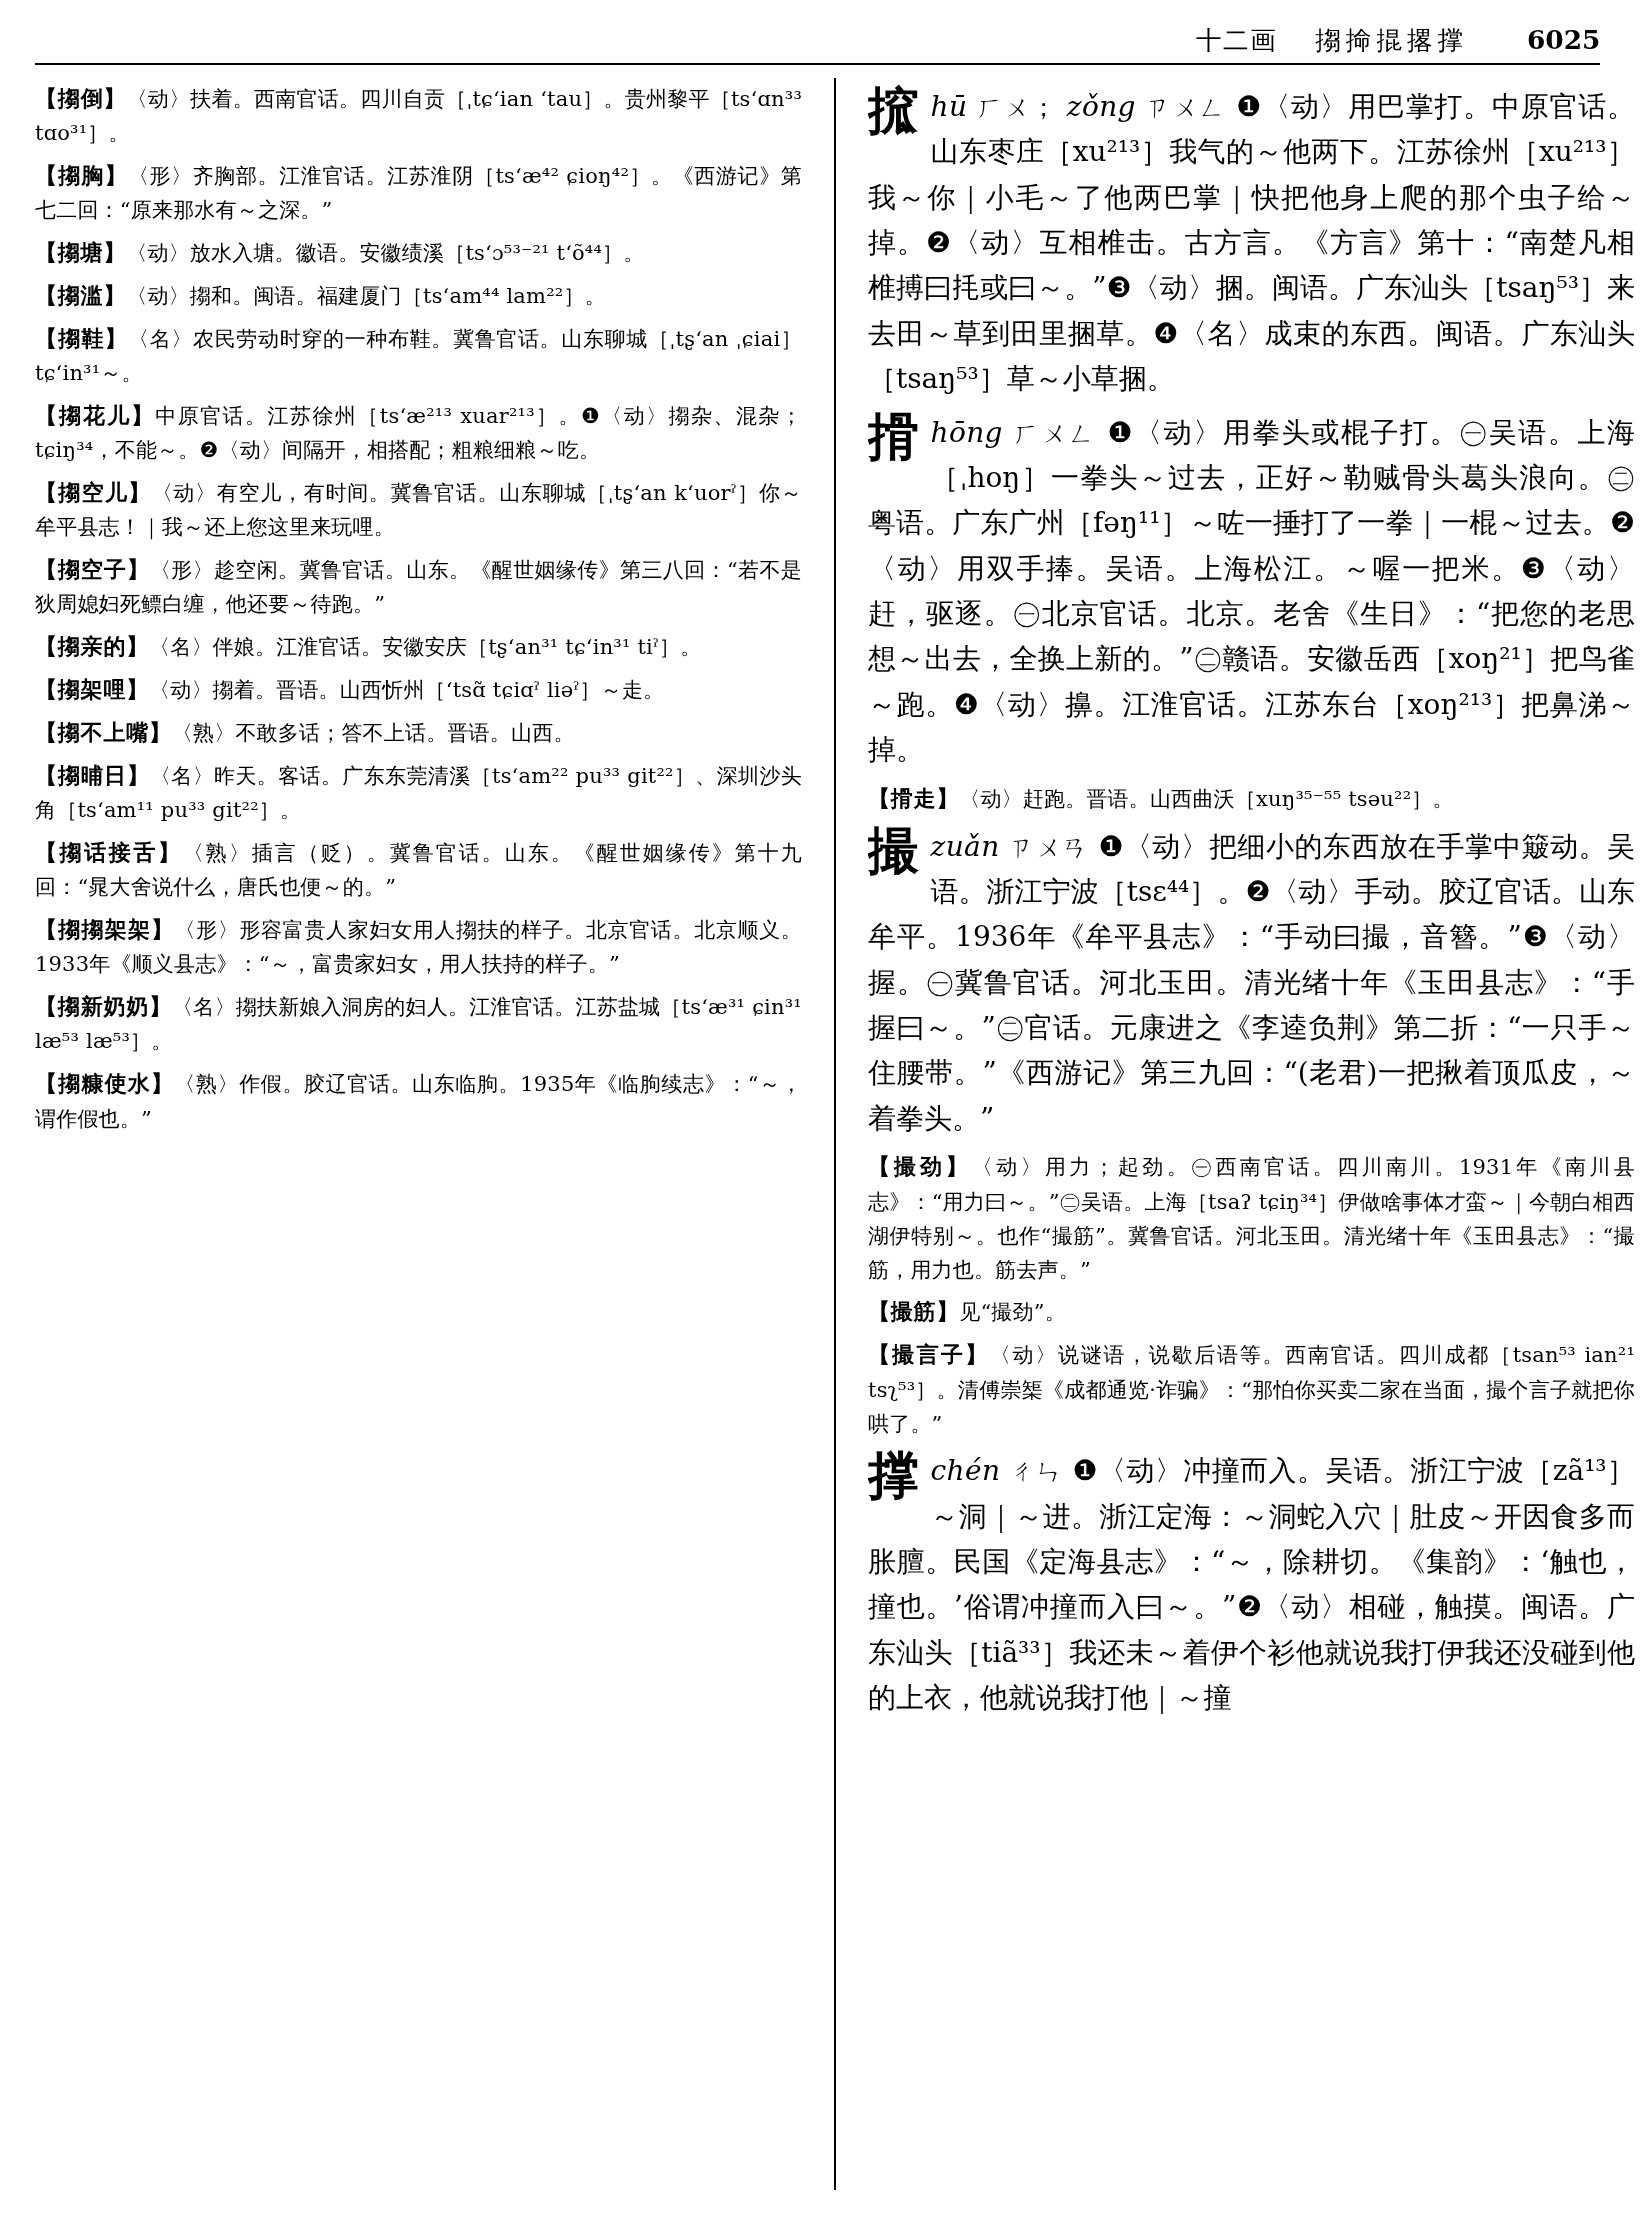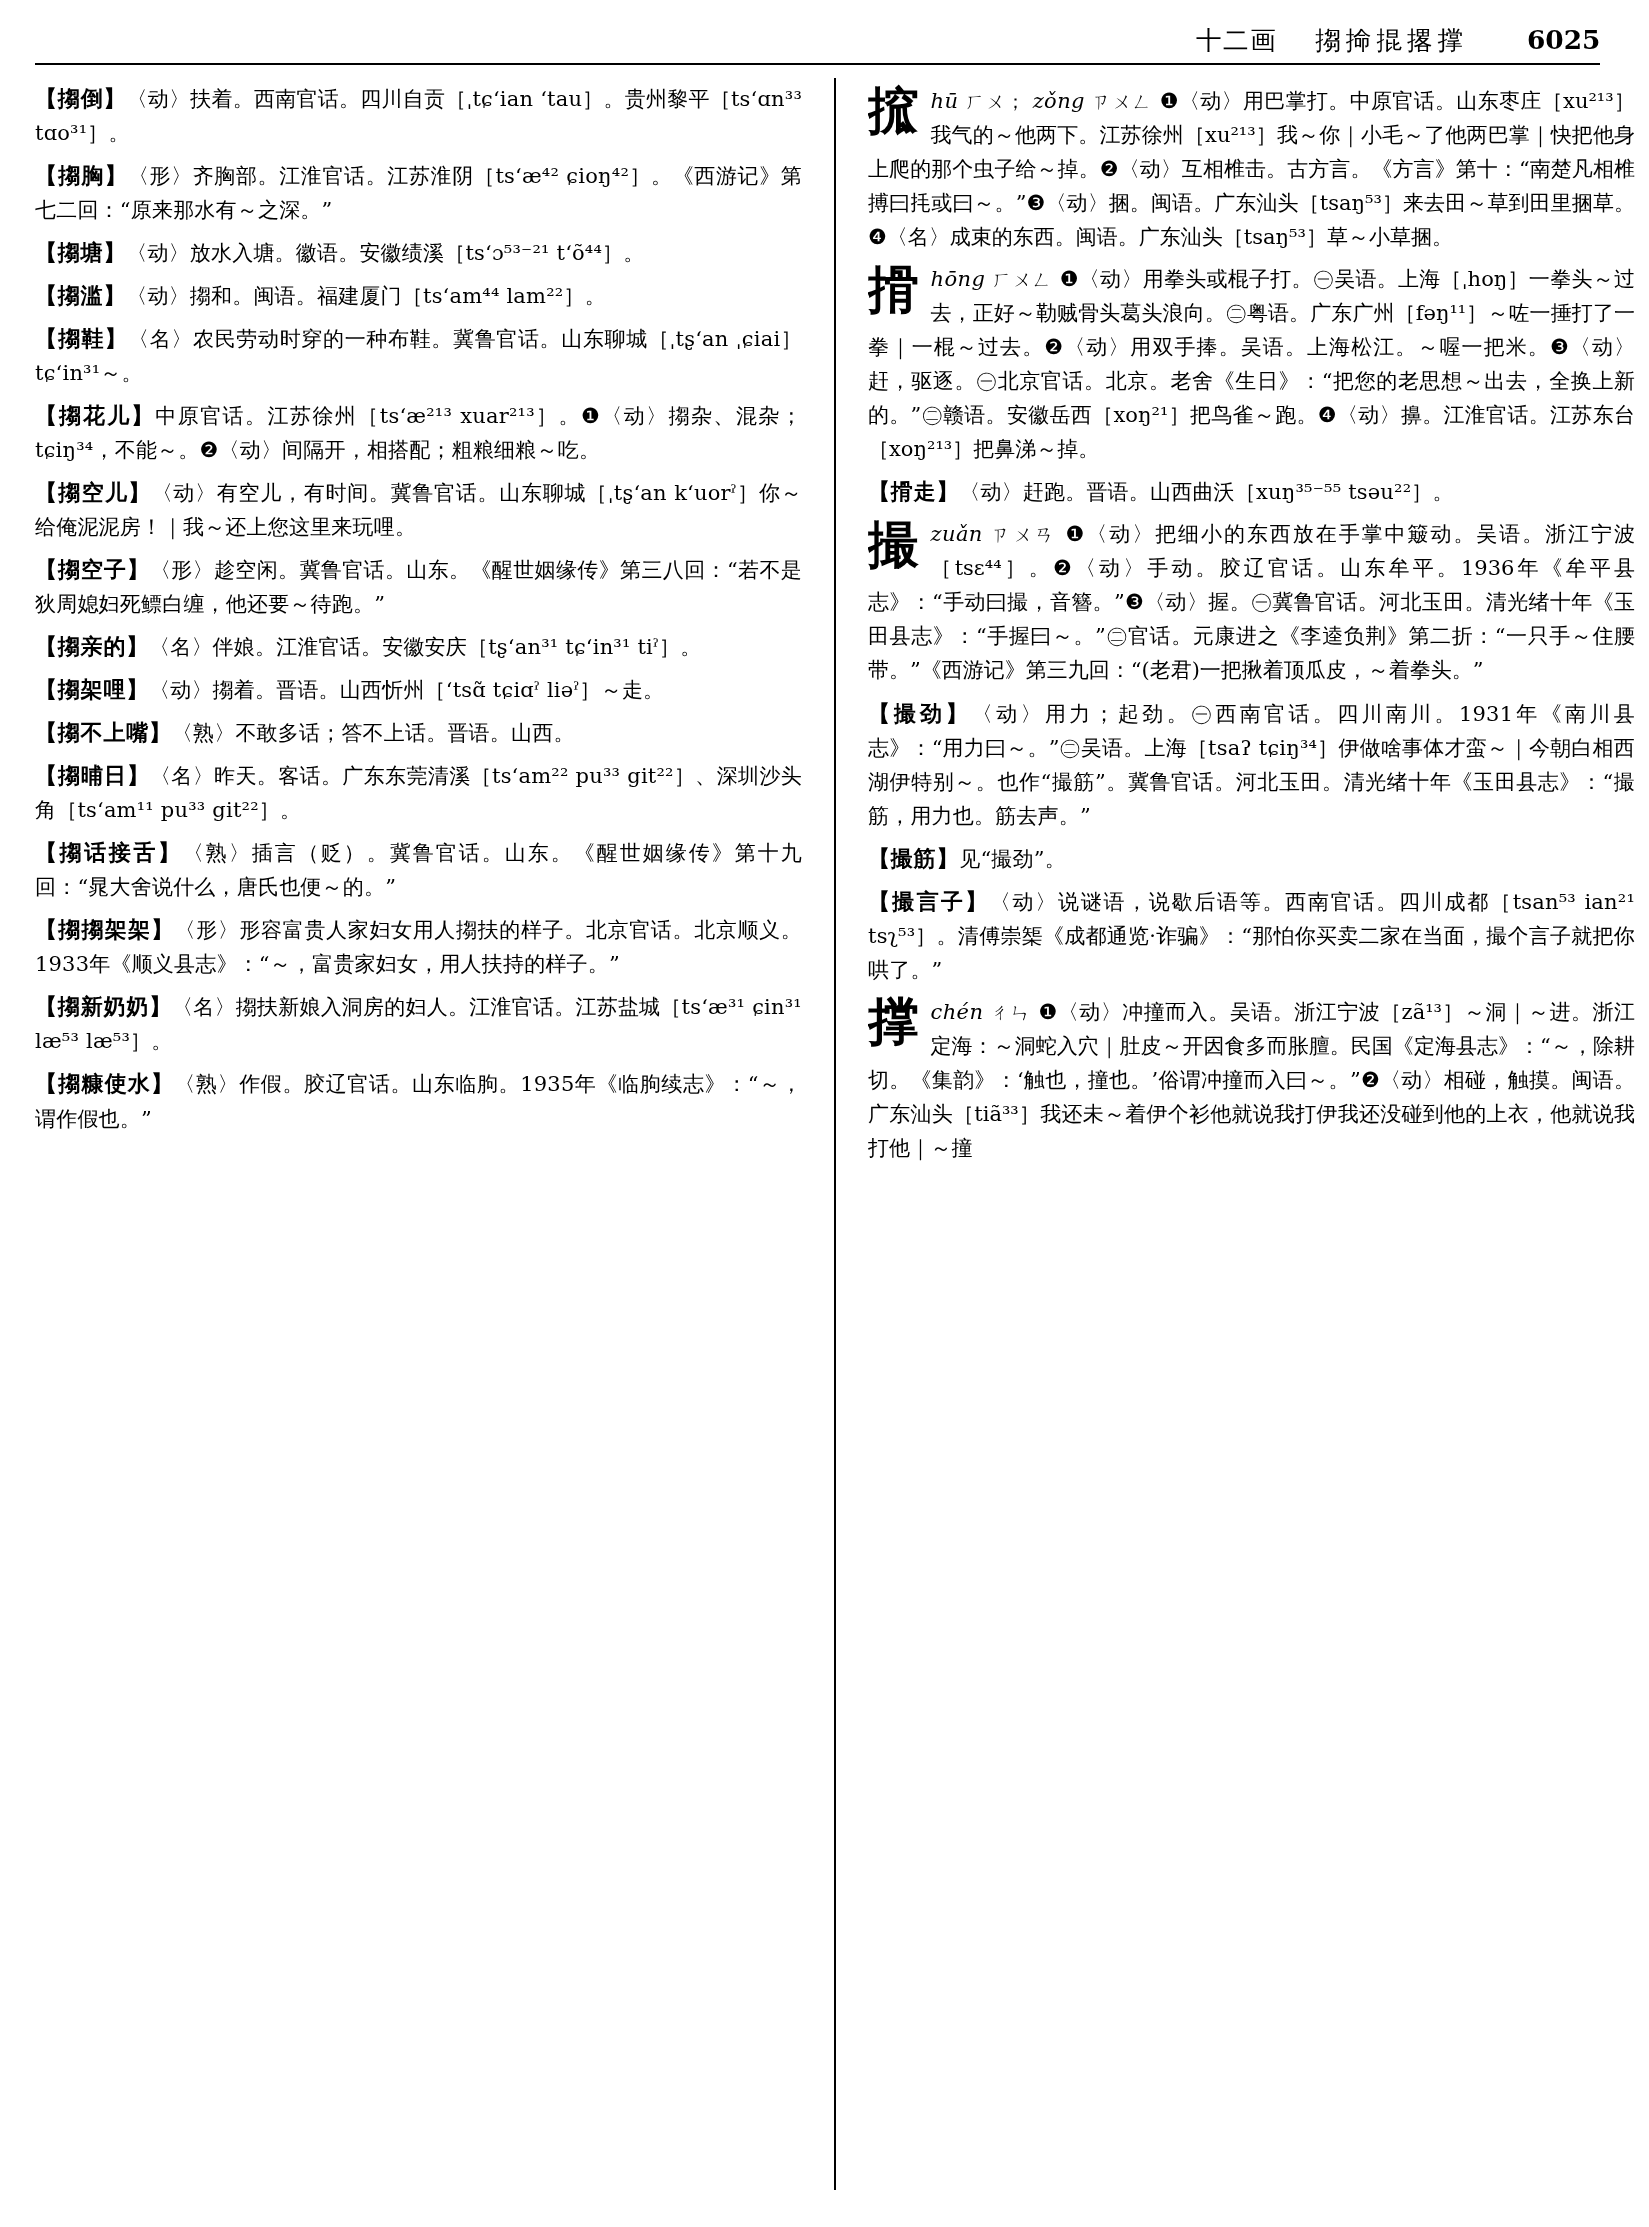--- a/index.html
+++ b/index.html
@@ -90,21 +90,21 @@
   }
   .bigchar {
     float: left;
     font-size: 51px;
     line-height: 1;
     font-weight: bold;
     margin: 1.6px 11.5px 0 0;
     font-family: "DejaVu Serif", "Liberation Serif", serif;
   }
   .bigbody {
-    font-size: 21px;
+    font-size: 28px;
     line-height: 1.62;
     text-align: justify;
     text-justify: inter-ideograph;
   }
   .py { font-style: italic; letter-spacing: 0.4px; }
   .zhuyin { font-size: 0.9em; letter-spacing: 0.8px; }
   .clear { clear: both; }
 </style>
 </head>
 <body>
@@ -136,21 +136,21 @@
       <div class="entry">
         <span class="hw">【搊滥】</span><span>〈动〉搊和。闽语。福建厦门［tsʻam⁴⁴ lam²²］。</span>
       </div>
       <div class="entry">
         <span class="hw">【搊鞋】</span><span>〈名〉农民劳动时穿的一种布鞋。冀鲁官话。山东聊城［ˌtʂʻan ˌɕiai］tɕʻin³¹～。</span>
       </div>
       <div class="entry">
         <span class="hw">【搊花儿】</span><span>中原官话。江苏徐州［tsʻæ²¹³ xuar²¹³］。❶〈动〉搊杂、混杂；tɕiŋ³⁴，不能～。❷〈动〉间隔开，相搭配；粗粮细粮～吃。</span>
       </div>
       <div class="entry">
-        <span class="hw">【搊空儿】</span><span>〈动〉有空儿，有时间。冀鲁官话。山东聊城［ˌtʂʻan kʻuorˀ］你～给俺泥泥房！｜我～还上您这里来玩哩。</span>
+        <span class="hw">【搊空儿】</span><span>〈动〉有空儿，有时间。冀鲁官话。山东聊城［ˌtʂʻan kʻuorˀ］你～牟平县志！｜我～还上您这里来玩哩。</span>
       </div>
       <div class="entry">
         <span class="hw">【搊空子】</span><span>〈形〉趁空闲。冀鲁官话。山东。《醒世姻缘传》第三八回：“若不是狄周媳妇死鳔白缠，他还要～待跑。”</span>
       </div>
       <div class="entry">
         <span class="hw">【搊亲的】</span><span>〈名〉伴娘。江淮官话。安徽安庆［tʂʻan³¹ tɕʻin³¹ tiˀ］。</span>
       </div>
       <div class="entry">
         <span class="hw">【搊架哩】</span><span>〈动〉搊着。晋语。山西忻州［ʻtsɑ̃ tɕiɑˀ liəˀ］～走。</span>
       </div>

